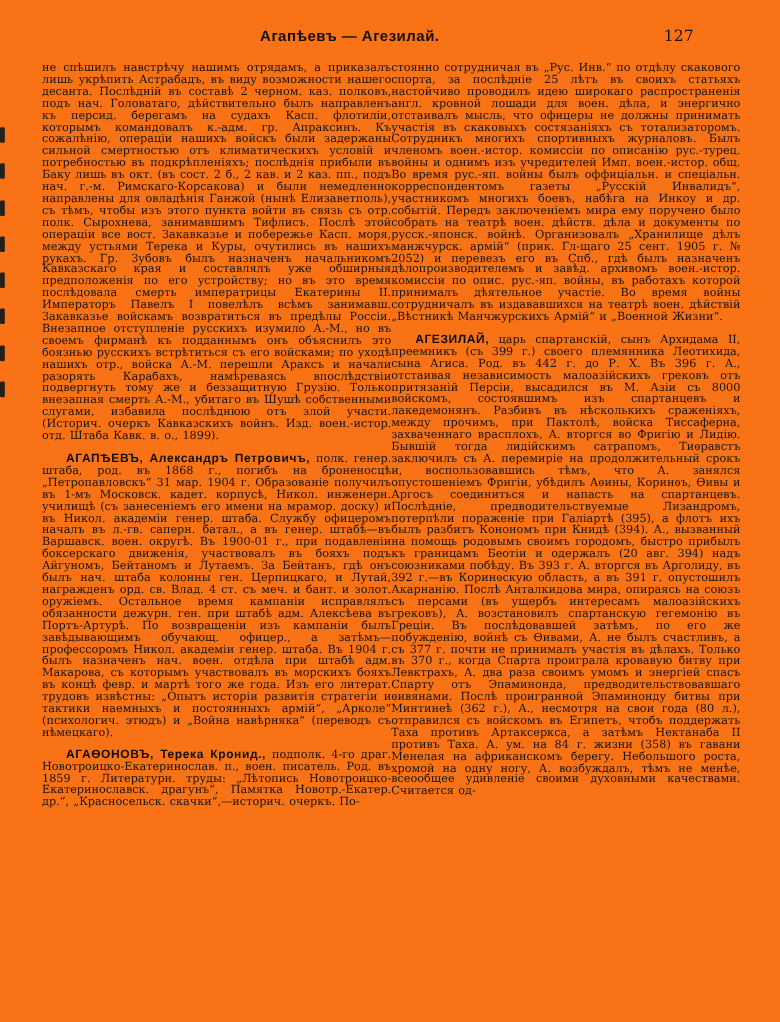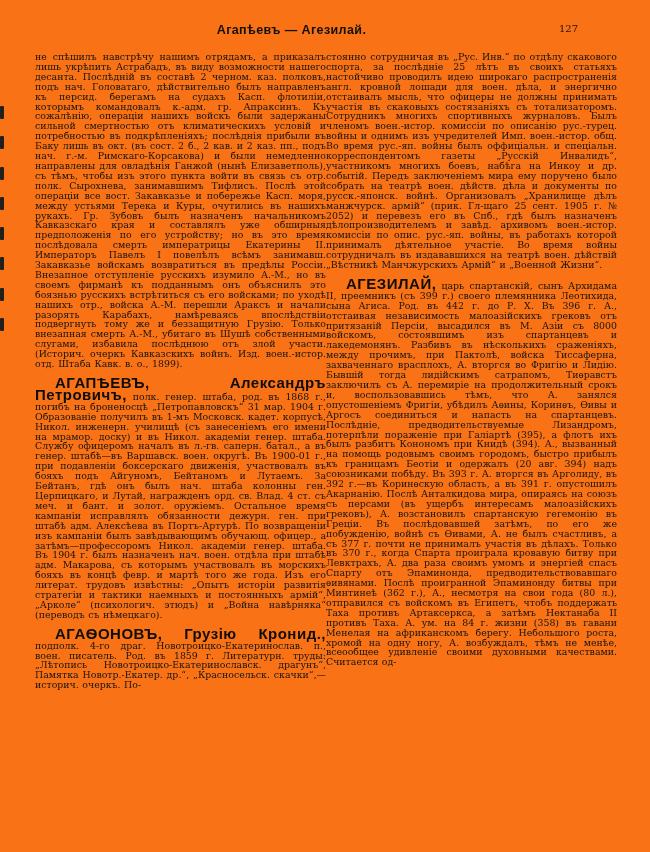--- a/index.html
+++ b/index.html
@@ -21,38 +21,38 @@
   .running-title {
     position:absolute; left:0; right:80px; top:0;
     text-align:center;
     font-family:"Liberation Sans", sans-serif;
     font-weight:700; font-size:12.5px; letter-spacing:0.4px;
     color:#121008;
   }
   .running-pageno {
     position:absolute; right:50px; top:0;
     font-family:"DejaVu Serif", serif;
-    font-size:10px; color:#16130f;
+    font-size:13px; color:#16130f;
   }
   .columns {
     position:absolute; top:52px; left:35px; width:593px;
     display:flex; 
   }
   .col {
     width:291px; height:752px; overflow:hidden;
     text-align:justify;
     font-size:9.4px; line-height:9.9px;
     word-spacing:0.6px;
   }
   .para { margin:0; padding:0; }
   .para.entry { margin-top:9px; text-indent:20px; }
   .para.cont  { text-indent:0; }
   .lead {
     font-family:"Liberation Sans", sans-serif;
-    font-weight:700; font-size:15px; letter-spacing:0.5px;
+    font-weight:700; font-size:10px; letter-spacing:0.5px;
     color:#0f0d09;
   }
   .artifact {
     position:absolute; left:0; width:4px; height:13px;
     background:#23201c; border-radius:1px;
   }
 </style>
 </head>
 <body>
 
@@ -60,21 +60,21 @@
 
   <div class="running-head">
     <div class="running-title">Агапѣевъ — Агезилай.</div>
     <div class="running-pageno">127</div>
   </div>
 
   <div class="columns">
     <div class="col">
         <p class="para cont">не спѣшилъ навстрѣчу нашимъ отрядамъ, а приказалъ лишь укрѣпить Астрабадъ, въ виду возможности нашего десанта. Послѣдній въ составѣ 2 черном. каз. полковъ, подъ нач. Головатаго, дѣйствительно былъ направленъ къ персид. берегамъ на судахъ Касп. флотиліи, которымъ командовалъ к.-адм. гр. Апраксинъ. Къ сожалѣнію, операціи нашихъ войскъ были задержаны сильной смертностью отъ климатическихъ условій и потребностью въ подкрѣпленіяхъ; послѣднія прибыли въ Баку лишь въ окт. (въ сост. 2 б., 2 кав. и 2 каз. пп., подъ нач. г.-м. Римскаго-Корсакова) и были немедленно направлены для овладѣнія Ганжой (нынѣ Елизаветполь), съ тѣмъ, чтобы изъ этого пункта войти въ связь съ отр. полк. Сырохнева, занимавшимъ Тифлисъ. Послѣ этой операціи все вост. Закавказье и побережье Касп. моря, между устьями Терека и Куры, очутились въ нашихъ рукахъ. Гр. Зубовъ былъ назначенъ начальникомъ Кавказскаго края и составлялъ уже обширныя предположенія по его устройству; но въ это время послѣдовала смерть императрицы Екатерины II. Императоръ Павелъ I повелѣлъ всѣмъ занимавш. Закавказье войскамъ возвратиться въ предѣлы Россіи. Внезапное отступленіе русскихъ изумило А.-М., но въ своемъ фирманѣ къ подданнымъ онъ объяснилъ это боязнью русскихъ встрѣтиться съ его войсками; по уходѣ нашихъ отр., войска А.-М. перешли Араксъ и начали разорять Карабахъ, намѣреваясь впослѣдствіи подвергнуть тому же и беззащитную Грузію. Только внезапная смерть А.-М., убитаго въ Шушѣ собственными слугами, избавила послѣднюю отъ злой участи. (Историч. очеркъ Кавказскихъ войнъ. Изд. воен.-истор. отд. Штаба Кавк. в. о., 1899).</p>
         <p class="para entry"><b class="lead">АГАПѢЕВЪ, Александръ Петровичъ,</b> полк. генер. штаба, род. въ 1868 г., погибъ на броненосцѣ „Петропавловскъ“ 31 мар. 1904 г. Образованіе получилъ въ 1-мъ Московск. кадет. корпусѣ, Никол. инженерн. училищѣ (съ занесеніемъ его имени на мрамор. доску) и въ Никол. академіи генер. штаба. Службу офицеромъ началъ въ л.-гв. саперн. батал., а въ генер. штабѣ—въ Варшавск. воен. округѣ. Въ 1900-01 г., при подавленіи боксерскаго движенія, участвовалъ въ бояхъ подъ Айгуномъ, Бейтаномъ и Лутаемъ. За Бейтанъ, гдѣ онъ былъ нач. штаба колонны ген. Церпицкаго, и Лутай, награжденъ орд. св. Влад. 4 ст. съ меч. и бант. и золот. оружіемъ. Остальное время кампаніи исправлялъ обязанности дежурн. ген. при штабѣ адм. Алексѣева въ Портъ-Артурѣ. По возвращеніи изъ кампаніи былъ завѣдывающимъ обучающ. офицер., а затѣмъ—профессоромъ Никол. академіи генер. штаба. Въ 1904 г. былъ назначенъ нач. воен. отдѣла при штабѣ адм. Макарова, съ которымъ участвовалъ въ морскихъ бояхъ въ концѣ февр. и мартѣ того же года. Изъ его литерат. трудовъ извѣстны: „Опытъ исторіи развитія стратегіи и тактики наемныхъ и постоянныхъ армій“, „Арколе“ (психологич. этюдъ) и „Война навѣрняка“ (переводъ съ нѣмецкаго).</p>
-        <p class="para entry"><b class="lead">АГАѲОНОВЪ, Грузію Кронид.,</b> подполк. 4-го драг. Новотроицко-Екатеринослав. п., воен. писатель. Род. въ 1859 г. Литературн. труды: „Лѣтопись Новотроицко-Екатеринославск. драгунъ“, Памятка Новотр.-Екатер. др.“, „Красносельск. скачки“,—историч. очеркъ. По-</p>
+        <p class="para entry"><b class="lead">АГАѲОНОВЪ, Терека Кронид.,</b> подполк. 4-го драг. Новотроицко-Екатеринослав. п., воен. писатель. Род. въ 1859 г. Литературн. труды: „Лѣтопись Новотроицко-Екатеринославск. драгунъ“, Памятка Новотр.-Екатер. др.“, „Красносельск. скачки“,—историч. очеркъ. По-</p>
       </div>
     <div class="col">
         <p class="para cont">стоянно сотрудничая въ „Рус. Инв.“ по отдѣлу скакового спорта, за послѣдніе 25 лѣтъ въ своихъ статьяхъ настойчиво проводилъ идею широкаго распространенія англ. кровной лошади для воен. дѣла, и энергично отстаивалъ мысль, что офицеры не должны принимать участія въ скаковыхъ состязаніяхъ съ тотализаторомъ. Сотрудникъ многихъ спортивныхъ журналовъ. Былъ членомъ воен.-истор. комиссіи по описанію рус.-турец. войны и однимъ изъ учредителей Имп. воен.-истор. общ. Во время рус.-яп. войны былъ оффиціальн. и спеціальн. корреспондентомъ газеты „Русскій Инвалидъ“, участникомъ многихъ боевъ, набѣга на Инкоу и др. событій. Передъ заключеніемъ мира ему поручено было собрать на театрѣ воен. дѣйств. дѣла и документы по русск.-японск. войнѣ. Организовалъ „Хранилище дѣлъ манжчурск. армій“ (прик. Гл-щаго 25 сент. 1905 г. № 2052) и перевезъ его въ Спб., гдѣ былъ назначенъ дѣлопроизводителемъ и завѣд. архивомъ воен.-истор. комиссіи по опис. рус.-яп. войны, въ работахъ которой принималъ дѣятельное участіе. Во время войны сотрудничалъ въ издававшихся на театрѣ воен. дѣйствій „Вѣстникѣ Манчжурскихъ Армій“ и „Военной Жизни“.</p>
         <p class="para entry"><b class="lead">АГЕЗИЛАЙ,</b> царь спартанскій, сынъ Архидама II, преемникъ (съ 399 г.) своего племянника Леотихида, сына Агиса. Род. въ 442 г. до Р. Х. Въ 396 г. А., отстаивая независимость малоазійскихъ грековъ отъ притязаній Персіи, высадился въ М. Азіи съ 8000 войскомъ, состоявшимъ изъ спартанцевъ и лакедемонянъ. Разбивъ въ нѣсколькихъ сраженіяхъ, между прочимъ, при Пактолѣ, войска Тиссаферна, захваченнаго врасплохъ, А. вторгся во Фригію и Лидію. Бывшій тогда лидійскимъ сатрапомъ, Тиѳравстъ заключилъ съ А. перемиріе на продолжительный срокъ и, воспользовавшись тѣмъ, что А. занялся опустошеніемъ Фригіи, убѣдилъ Аѳины, Коринѳъ, Ѳивы и Аргосъ соединиться и напасть на спартанцевъ. Послѣдніе, предводительствуемые Лизандромъ, потерпѣли пораженіе при Галіартѣ (395), а флотъ ихъ былъ разбитъ Конономъ при Книдѣ (394). А., вызванный на помощь родовымъ своимъ городомъ, быстро прибылъ къ границамъ Беотіи и одержалъ (20 авг. 394) надъ союзниками побѣду. Въ 393 г. А. вторгся въ Арголиду, въ 392 г.—въ Коринѳскую область, а въ 391 г. опустошилъ Акарнанію. Послѣ Анталкидова мира, опираясь на союзъ съ персами (въ ущербъ интересамъ малоазійскихъ грековъ), А. возстановилъ спартанскую гегемонію въ Греціи. Въ послѣдовавшей затѣмъ, по его же побужденію, войнѣ съ Ѳивами, А. не былъ счастливъ, а съ 377 г. почти не принималъ участія въ дѣлахъ. Только въ 370 г., когда Спарта проиграла кровавую битву при Левктрахъ, А. два раза своимъ умомъ и энергіей спасъ Спарту отъ Эпаминонда, предводительствовавшаго ѳивянами. Послѣ проигранной Эпаминонду битвы при Минтинеѣ (362 г.), А., несмотря на свои года (80 л.), отправился съ войскомъ въ Египетъ, чтобъ поддержать Таха противъ Артаксеркса, а затѣмъ Нектанаба II противъ Таха. А. ум. на 84 г. жизни (358) въ гавани Менелая на африканскомъ берегу. Небольшого роста, хромой на одну ногу, А. возбуждалъ, тѣмъ не менѣе, всеообщее удивленіе своими духовными качествами. Считается од-</p>
       </div>
   </div>
 
   <div class="artifact" style="top:106px"></div>
   <div class="artifact" style="top:136px"></div>
   <div class="artifact" style="top:167px"></div>

